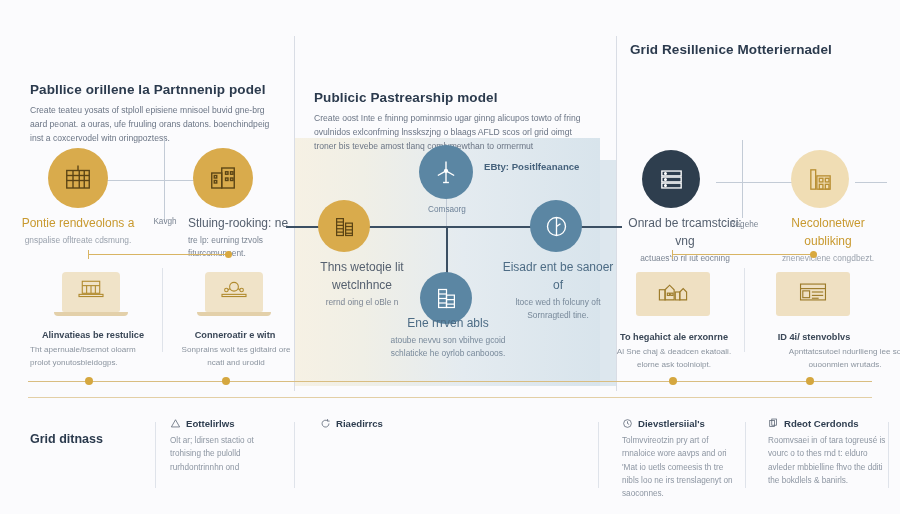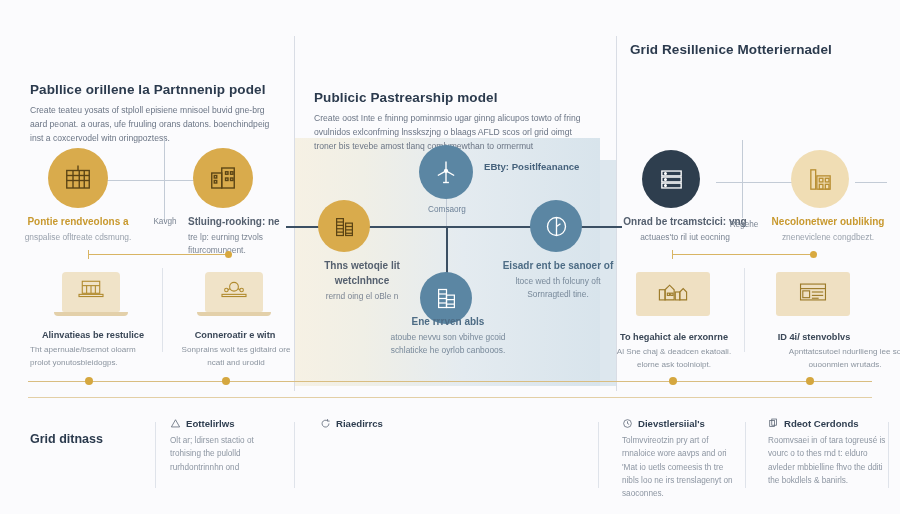--- a/index.html
+++ b/index.html
@@ -55,21 +55,21 @@
   .node svg{display:block;}
   .node.gold{background:#d9ab4c;}
   .node.gold-pale{background:#f0ddb4;}
   .node.blue{background:#5b86a3;}
   .node.navy{background:#2e3e4e;}
 
   .node-label{
     position:absolute;text-align:center;
     font-size:8.4px;line-height:1.5;
   }
-  .node-label .t{font-weight:bold;display:block;margin-bottom:2px;font-size:10px;}
+  .node-label .t{font-weight:normal;display:block;margin-bottom:2px;font-size:12px;}
   .lbl-gold .t{color:#c8992f;}
   .lbl-gold{color:#9aa2ad;}
   .lbl-grey .t{color:#55606f;}
   .lbl-grey{color:#7b8593;}
   .lbl-blue .t{color:#4d6c85;}
   .lbl-blue{color:#78899a;}
 
   .mini-label{
     position:absolute;font-size:8.2px;color:#7b8593;text-align:center;
   }

